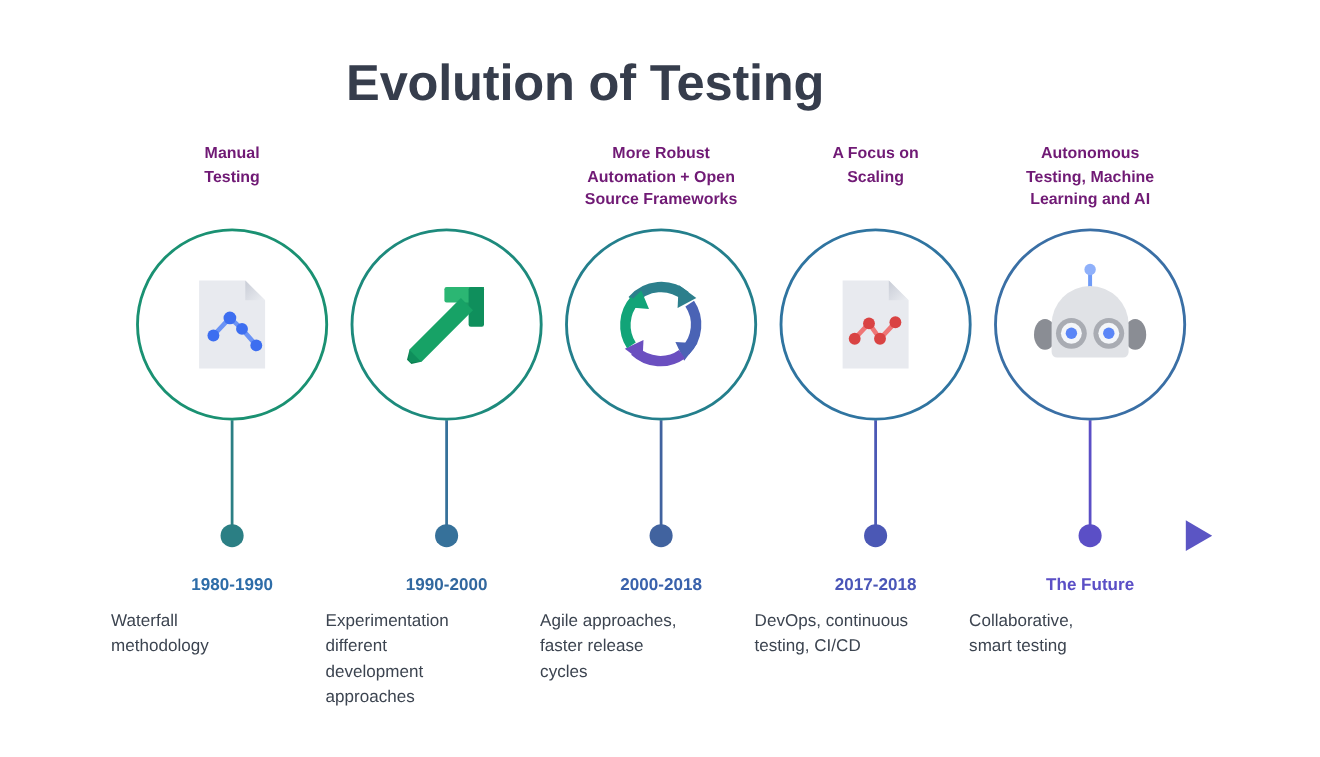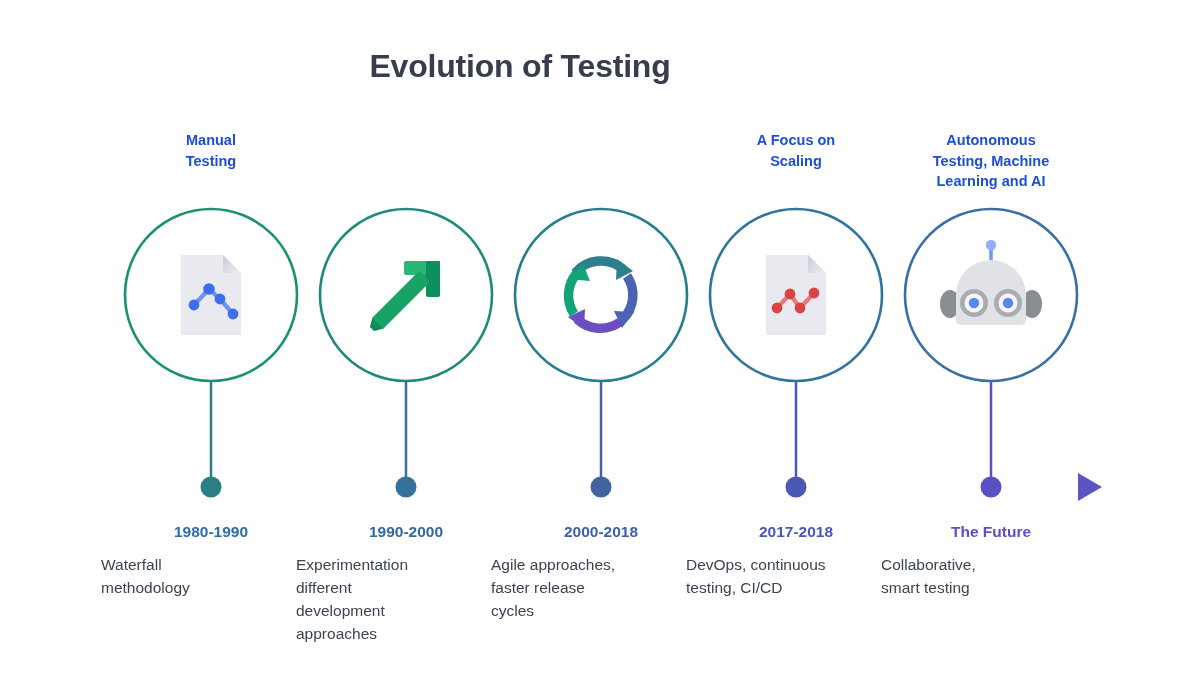--- a/index.html
+++ b/index.html
@@ -19,24 +19,25 @@
     position: relative;
     width: 1200px;
     height: 688px;
   }
   .title {
     position: absolute;
     top: 48px;
     left: 0;
     width: 1040px;
     text-align: center;
-    font-size: 32px;
+    font-size: 46px;
     font-weight: bold;
     letter-spacing: -0.2px;
     color: #363d4c;
+    padding-left: 12px;
   }
   .svg-layer {
     position: absolute;
     top: 0;
     left: 0;
     width: 1200px;
     height: 688px;
   }
   .stage-col {
     position: absolute;
@@ -46,21 +47,21 @@
   }
   .stage-head {
     position: absolute;
     top: 130px;
     left: -10px;
     width: 220px;
     text-align: center;
     font-size: 14.5px;
     font-weight: bold;
     line-height: 20.5px;
-    color: #1d4ed8;
+    color: #701a75;
   }
   .stage-year {
     position: absolute;
     top: 521px;
     left: -10px;
     width: 220px;
     text-align: center;
     font-size: 15.5px;
     font-weight: bold;
     line-height: 21px;
@@ -201,20 +202,21 @@
     <div class="stage-year" style="color:#2e6da8;">1980-1990</div>
     <div class="stage-desc">Waterfall<br>methodology</div>
   </div>
 
   <div class="stage-col" style="left:306px;">
     <div class="stage-year" style="color:#32689f;">1990-2000</div>
     <div class="stage-desc">Experimentation<br>different<br>development<br>approaches</div>
   </div>
 
   <div class="stage-col" style="left:501px;">
+    <div class="stage-head">More Robust<br>Automation + Open<br>Source Frameworks</div>
     <div class="stage-year" style="color:#3a62ac;">2000-2018</div>
     <div class="stage-desc">Agile approaches,<br>faster release<br>cycles</div>
   </div>
 
   <div class="stage-col" style="left:696px;">
     <div class="stage-head">A Focus on<br>Scaling</div>
     <div class="stage-year" style="color:#4a56b8;">2017-2018</div>
     <div class="stage-desc">DevOps, continuous<br>testing, CI/CD</div>
   </div>
 

